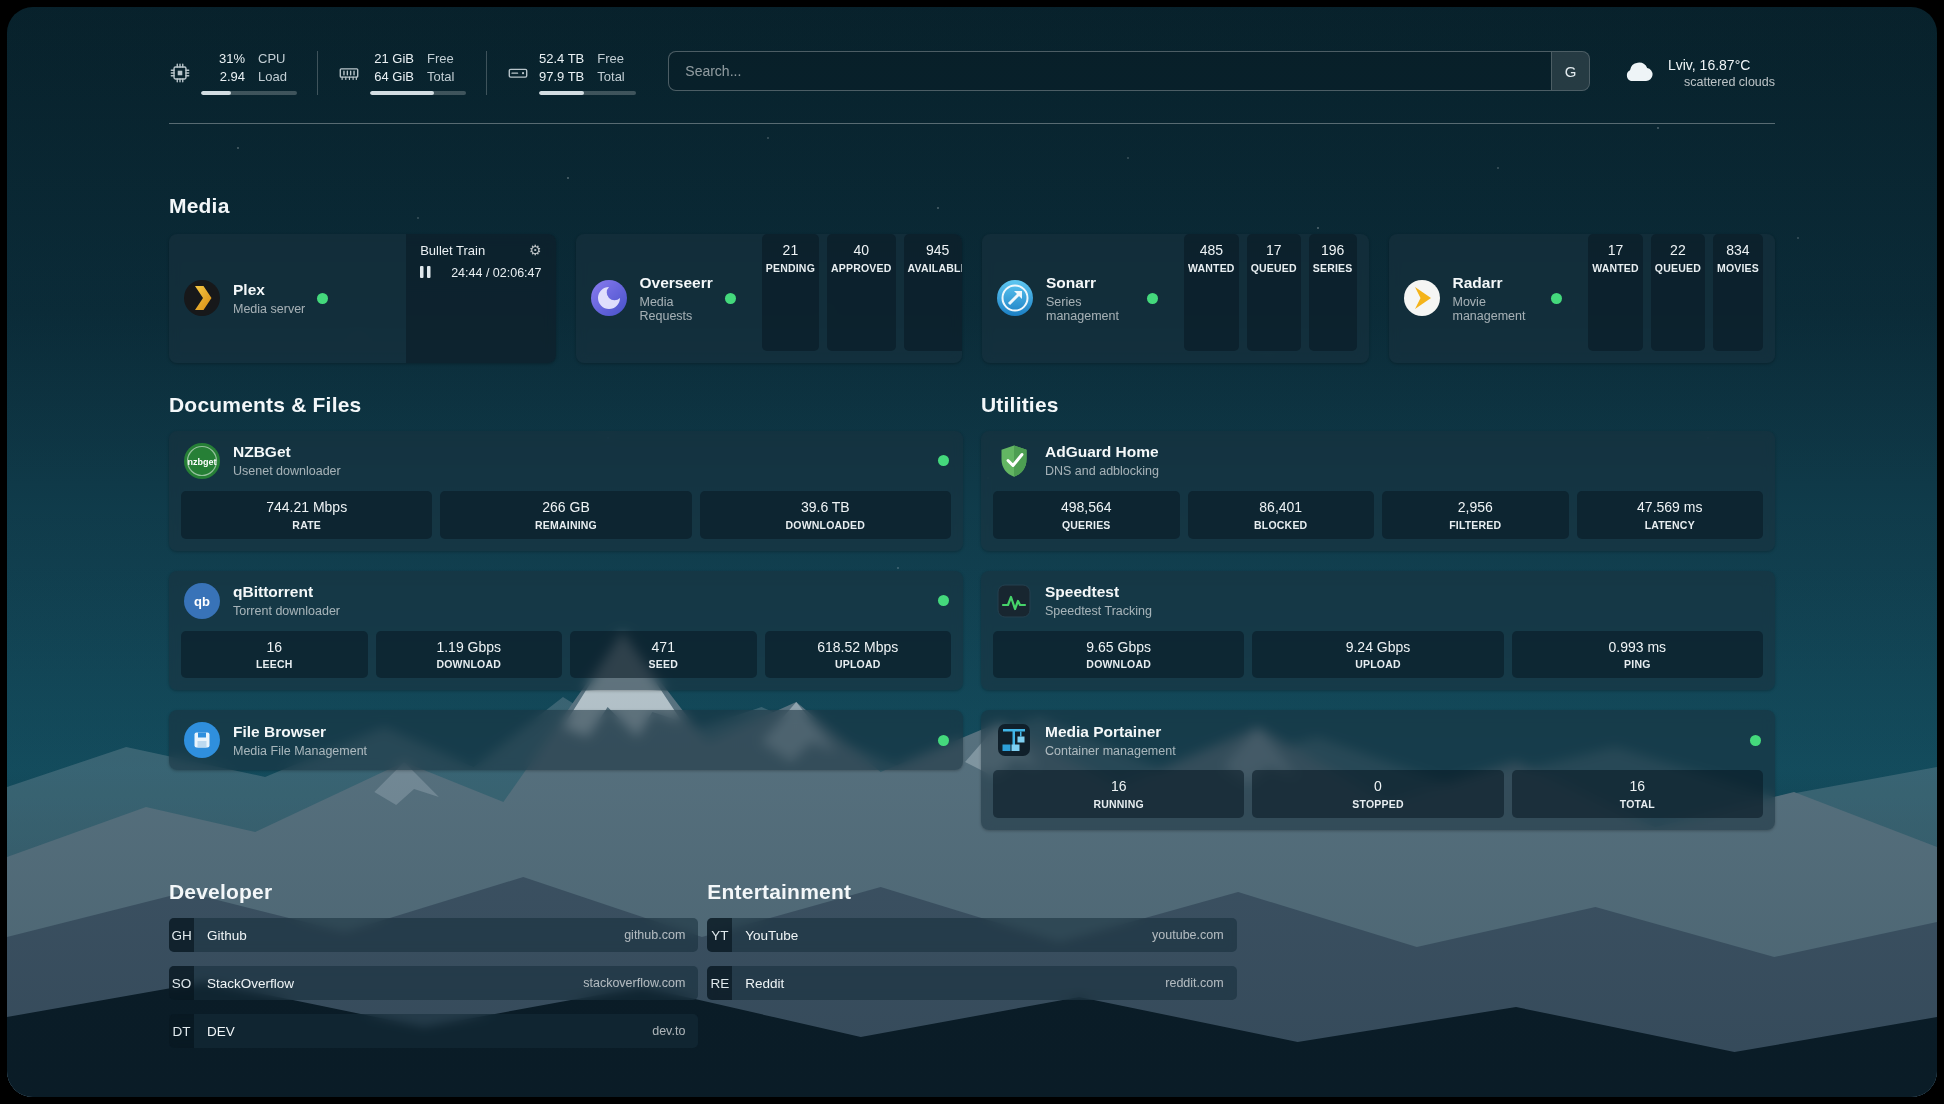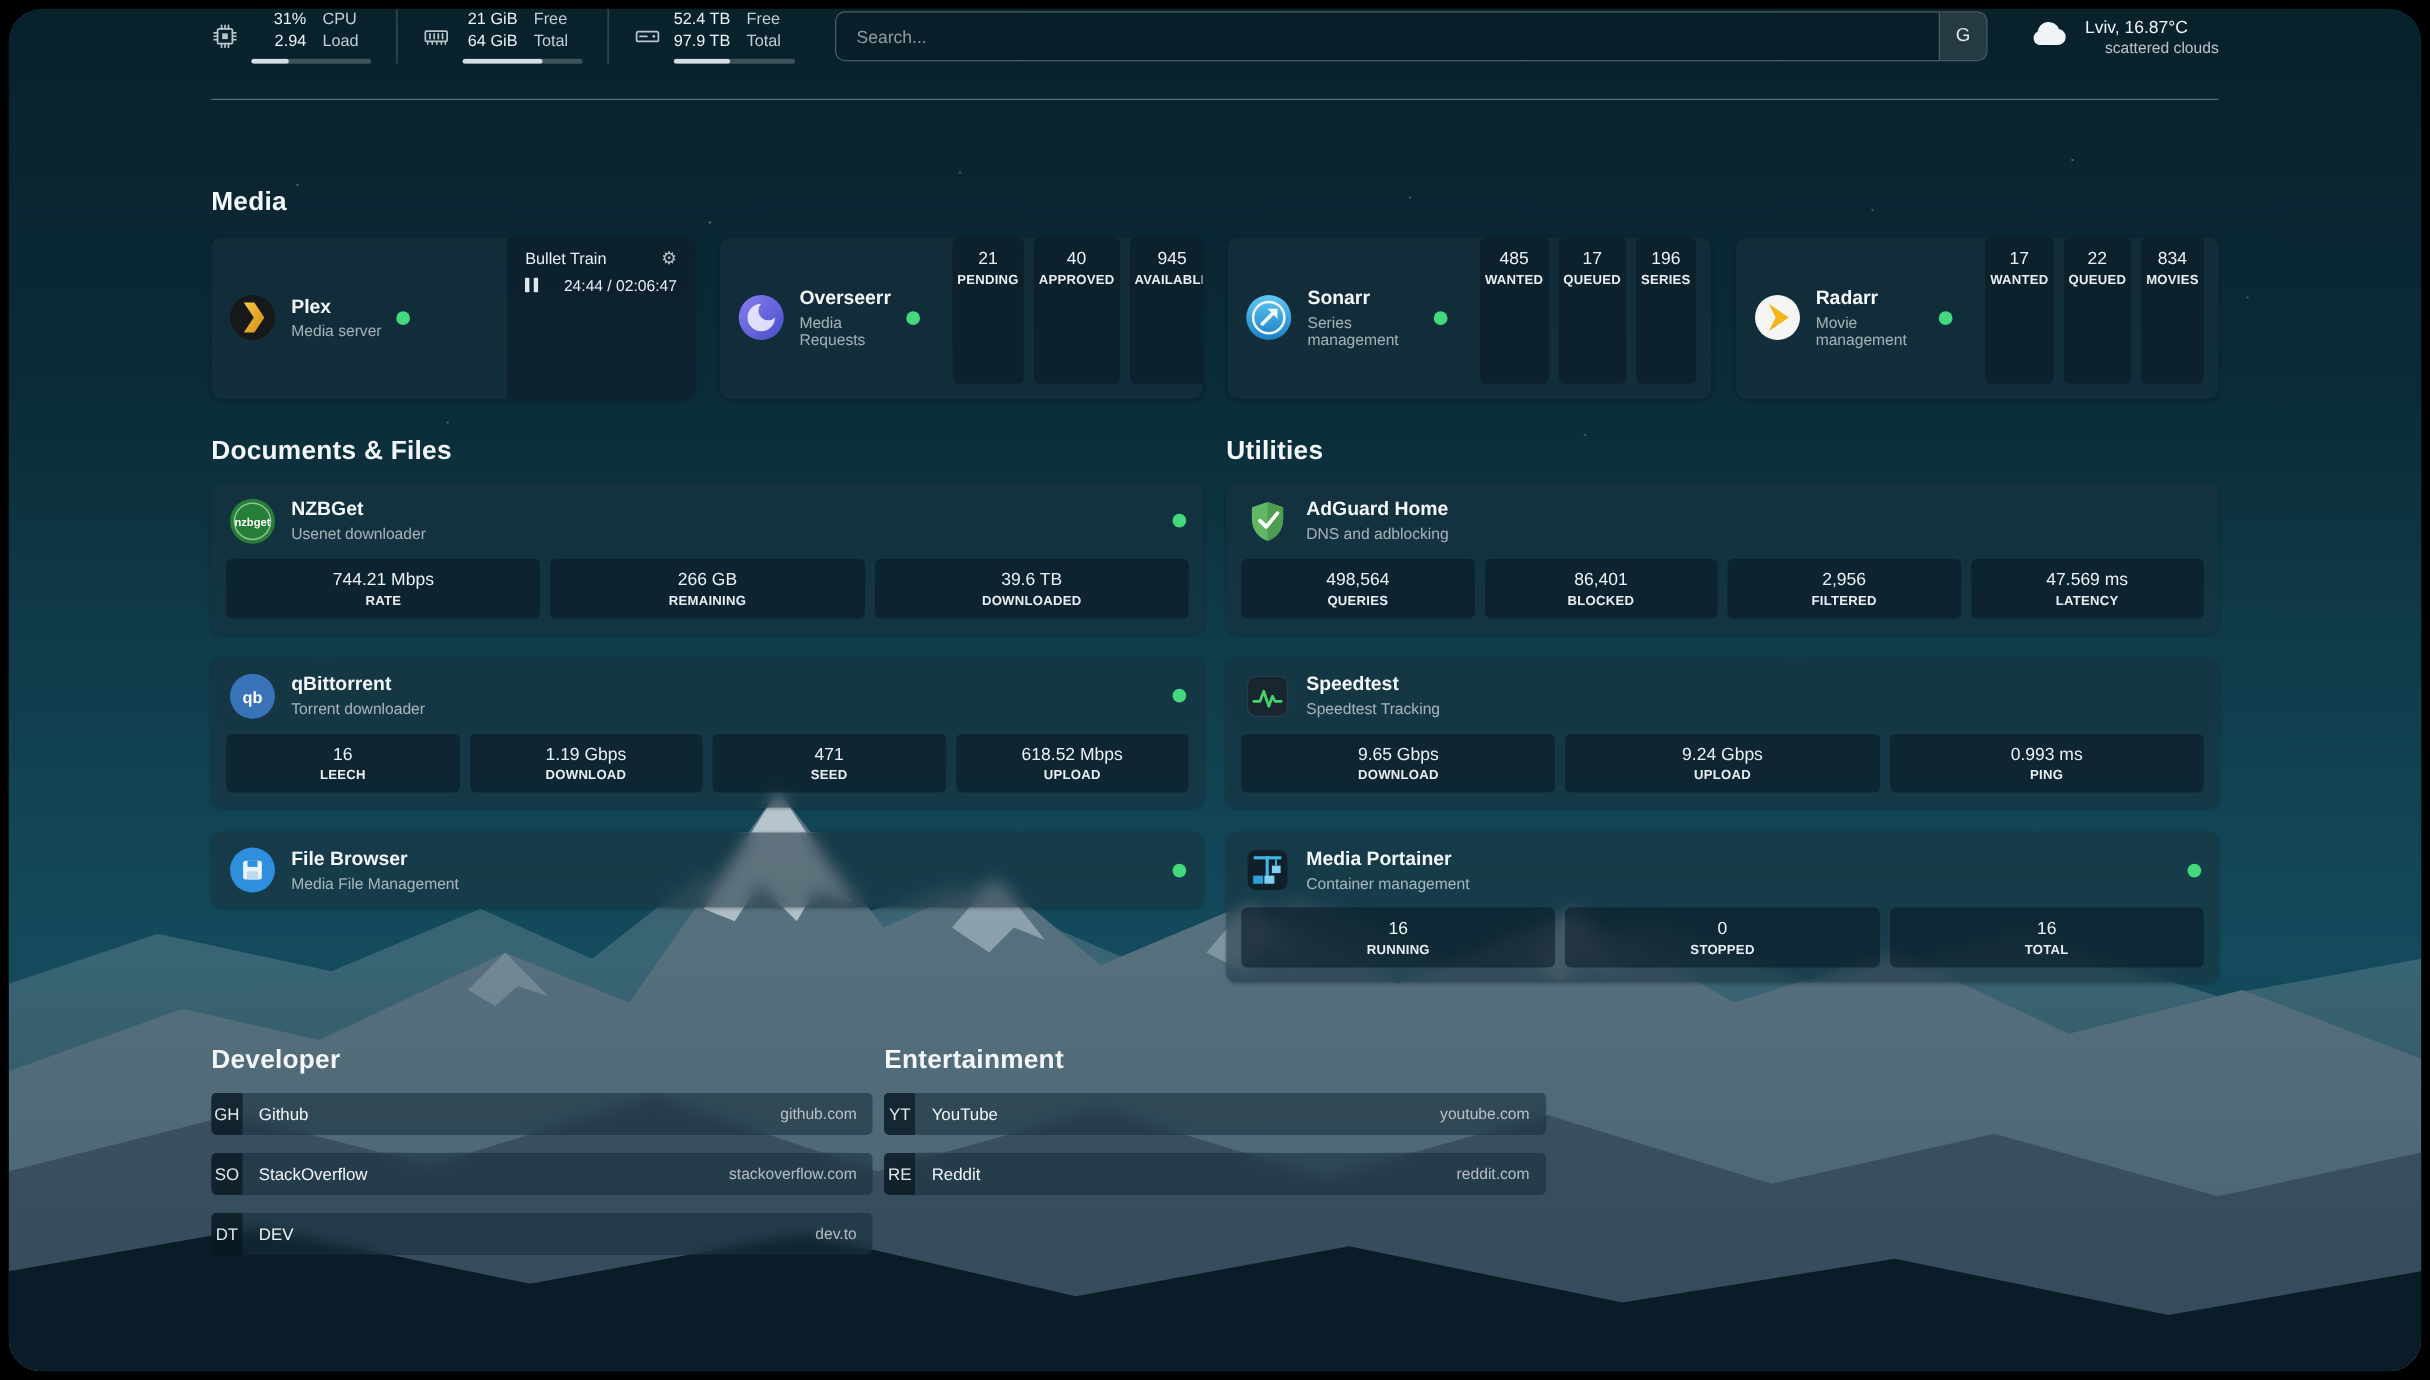--- a/index.html
+++ b/index.html
@@ -19,21 +19,21 @@
       1650px 120px 0 rgba(255,255,255,.28), 1790px 230px 0 rgba(255,255,255,.2),
       350px 330px 0 rgba(255,255,255,.22), 820px 300px 0 rgba(255,255,255,.26),
       1260px 340px 0 rgba(255,255,255,.2), 1566px 300px 0 rgba(255,255,255,.26),
       250px 520px 0 rgba(255,255,255,.2), 980px 470px 0 rgba(255,255,255,.24),
       1700px 430px 0 rgba(255,255,255,.2), 600px 430px 0 rgba(255,255,255,.22),
       1430px 520px 0 rgba(255,255,255,.2), 890px 560px 0 rgba(255,255,255,.22); }
 
   .content { position:absolute; inset:0; padding:0 162px; z-index:2; }
 
   
-  .topbar { display:flex; align-items:center; }
+  .topbar { display:flex; padding-top:44px; }
   .resources { display:flex; align-items:center; gap:20px; }
   .resource { display:flex; align-items:center; gap:10px; }
   .res-icon { display:flex; align-items:center; opacity:.9; }
   .res-grid { display:grid; grid-template-columns:minmax(44px,auto) auto; column-gap:13px; row-gap:1px;
               font-size:13px; line-height:1.3; }
   .res-val { text-align:right; color:#eaf1f4; }
   .res-lab { color:#c2ced4; }
   .res-bar { grid-column:1/-1; height:4px; min-width:96px; width:100%; margin-top:4px;
              background:rgba(255,255,255,.22); border-radius:2px; overflow:hidden; display:block; }
   .res-fill { display:block; height:100%; background:#d3dde2; border-radius:2px; }

